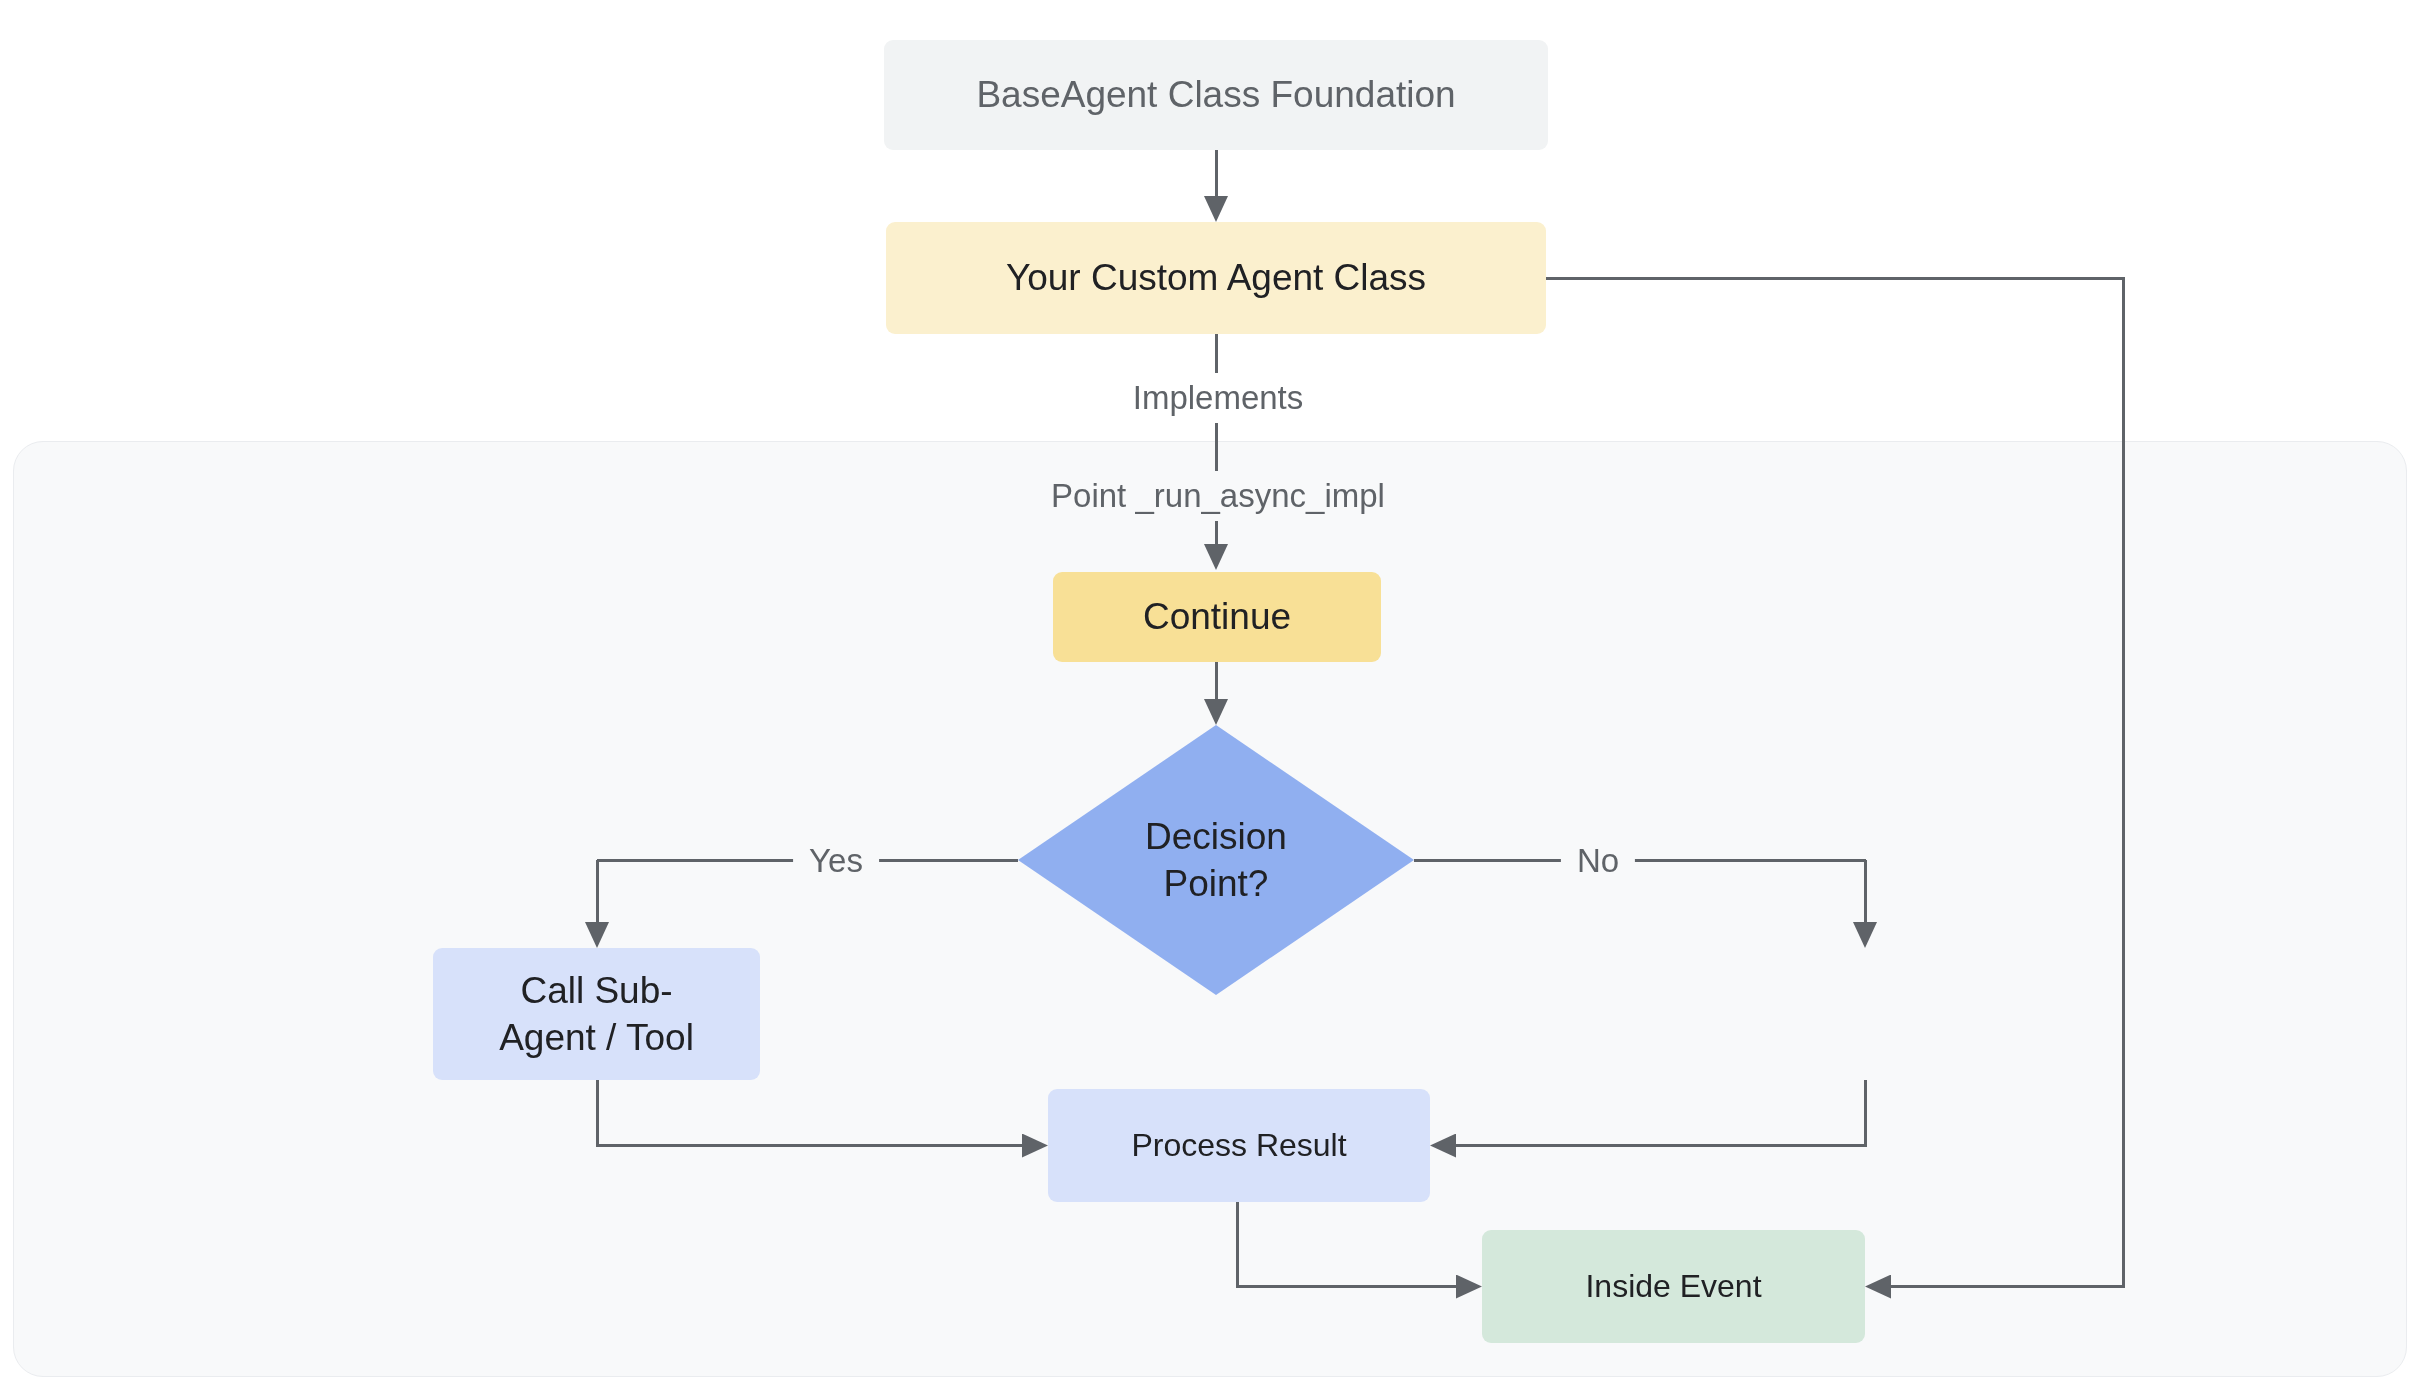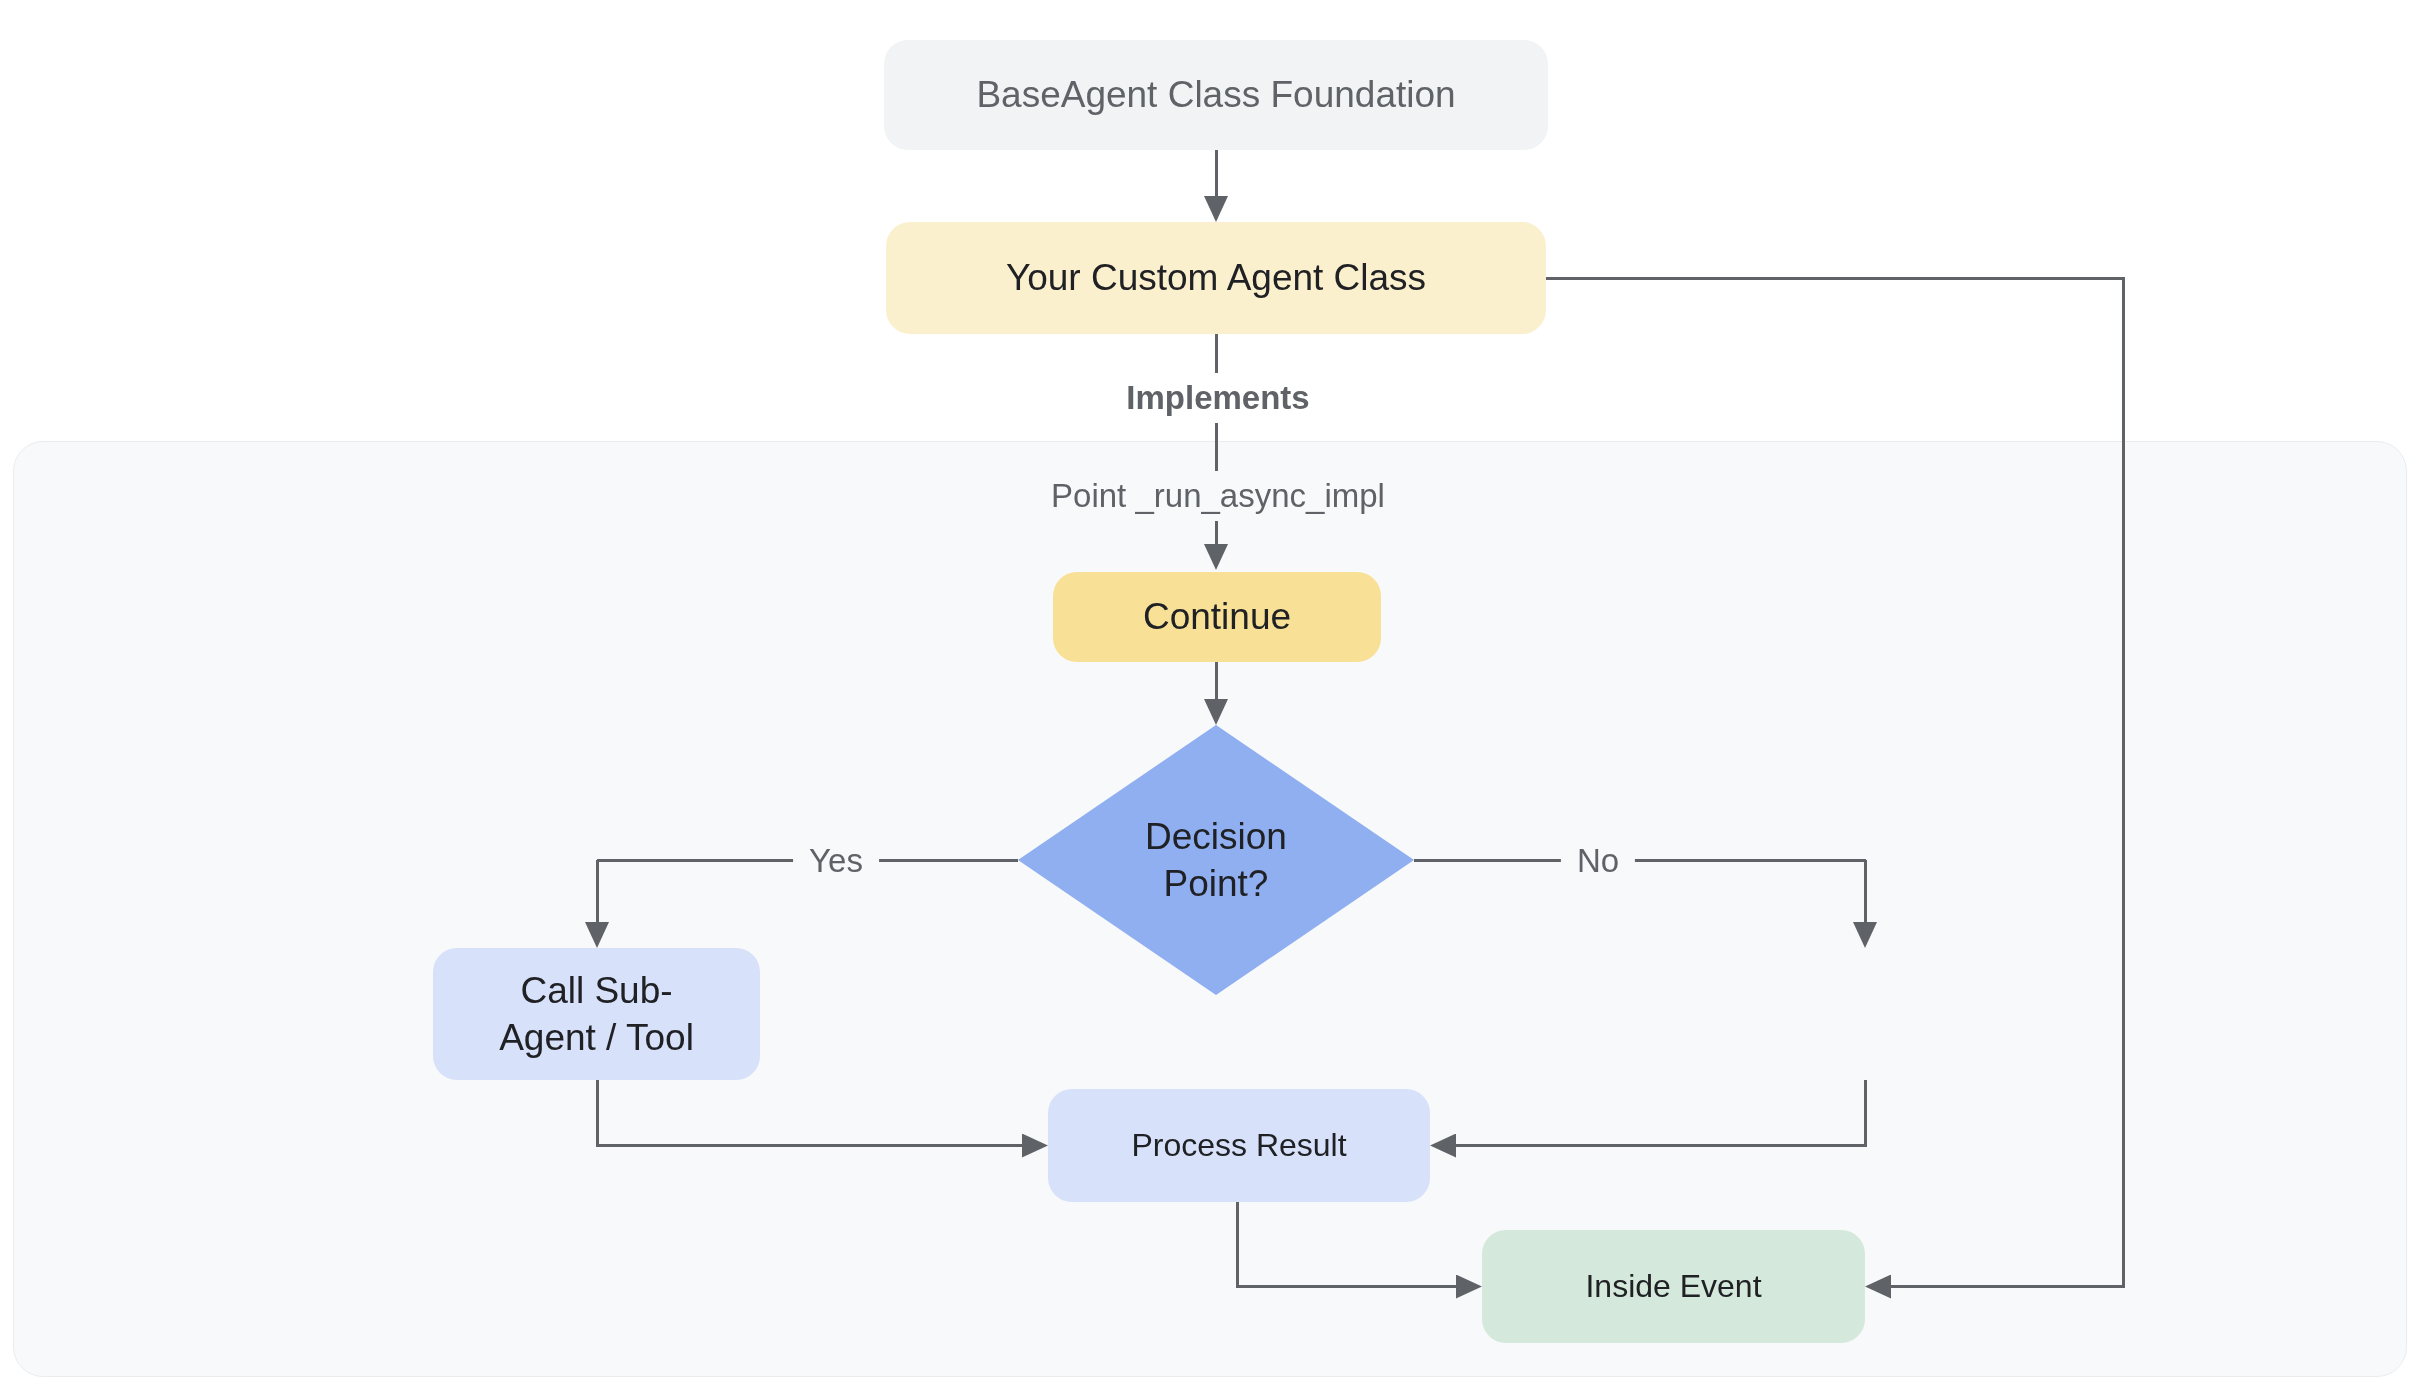--- a/index.html
+++ b/index.html
@@ -12,21 +12,21 @@
     position:relative;width:2432px;height:1400px;background:#fff;overflow:hidden;
     font-family:"Liberation Sans", sans-serif;
   }
   .subgraph{
     position:absolute;left:13px;top:441px;width:2394px;height:936px;
     background:var(--container);border:1.5px solid #EAECEF;border-radius:30px;
     box-sizing:border-box;
   }
   .node{
     position:absolute;display:flex;align-items:center;justify-content:center;
-    border-radius:24px;color:var(--text-dark);font-size:37px;line-height:1.28;
+    border-radius:9px;color:var(--text-dark);font-size:37px;line-height:1.28;
     text-align:center;white-space:pre-line;z-index:3;
   }
   .node.bold{font-weight:400;font-size:32px;}
   .line{position:absolute;background:var(--line);z-index:1;}
   .h{height:3px;} .v{width:3px;}
   .ah{position:absolute;background:var(--line);z-index:2;}
   .ah.down{width:24px;height:26px;clip-path:polygon(0 0,100% 0,50% 100%);}
   .ah.right{width:26px;height:24px;clip-path:polygon(0 0,100% 50%,0 100%);}
   .ah.left{width:26px;height:24px;clip-path:polygon(100% 0,0 50%,100% 100%);}
   .edge-label{
@@ -70,21 +70,21 @@
 
   <div class="line v" style="left:1235.5px;top:1202px;height:85.5px;"></div>
   <div class="line h" style="left:1235.5px;top:1284.5px;width:222px;"></div>
   <div class="ah right" style="left:1456px;top:1274.5px;"></div>
 
   <div class="line h" style="left:1546px;top:276.5px;width:578px;"></div>
   <div class="line v" style="left:2121.5px;top:276.5px;height:1011px;"></div>
   <div class="line h" style="left:1889px;top:1284.5px;width:233px;"></div>
   <div class="ah left" style="left:1865px;top:1274.5px;"></div>
 
-  <div class="edge-label on-white" style="left:1218px;top:398px;font-weight:bold;">Implements</div>
+  <div class="edge-label on-white" style="left:1218px;top:398px;">Implements</div>
   <div class="edge-label on-gray" style="left:1218px;top:496px;">Point _run_async_impl</div>
   <div class="edge-label on-gray" style="left:836px;top:861px;">Yes</div>
   <div class="edge-label on-gray" style="left:1598px;top:861px;">No</div>
 
   <div class="node" style="left:884px;top:40px;width:664px;height:110px;background:var(--node-gray);color:var(--text-gray);">BaseAgent Class Foundation</div>
 
   <div class="node" style="left:886px;top:222px;width:660px;height:112px;background:var(--node-cream);">Your Custom Agent Class</div>
 
   <div class="node" style="left:1053px;top:572px;width:328px;height:90px;background:var(--node-yellow);">Continue</div>
 

